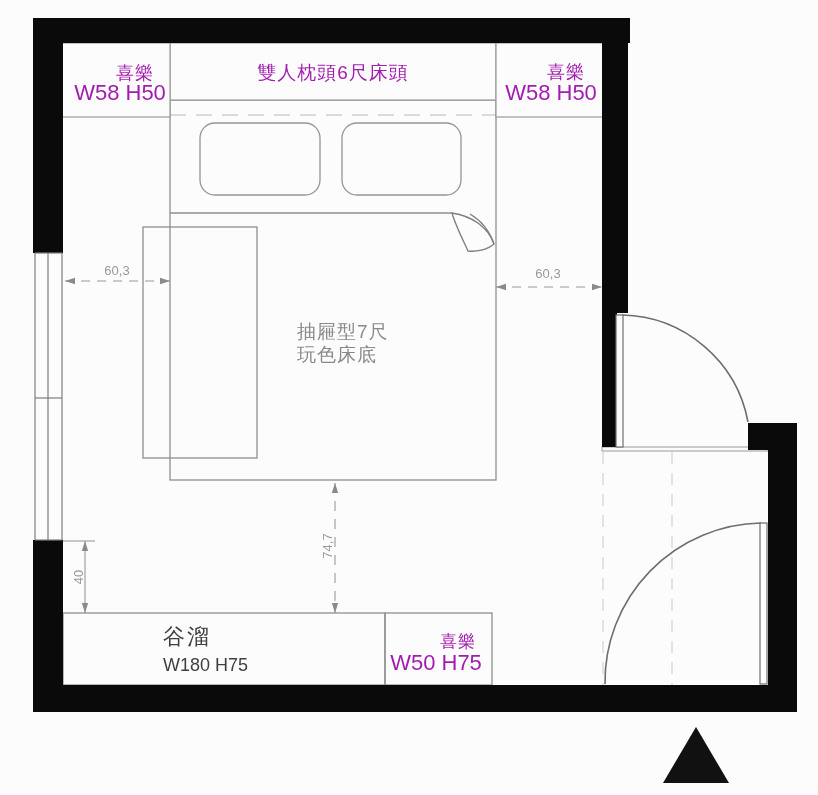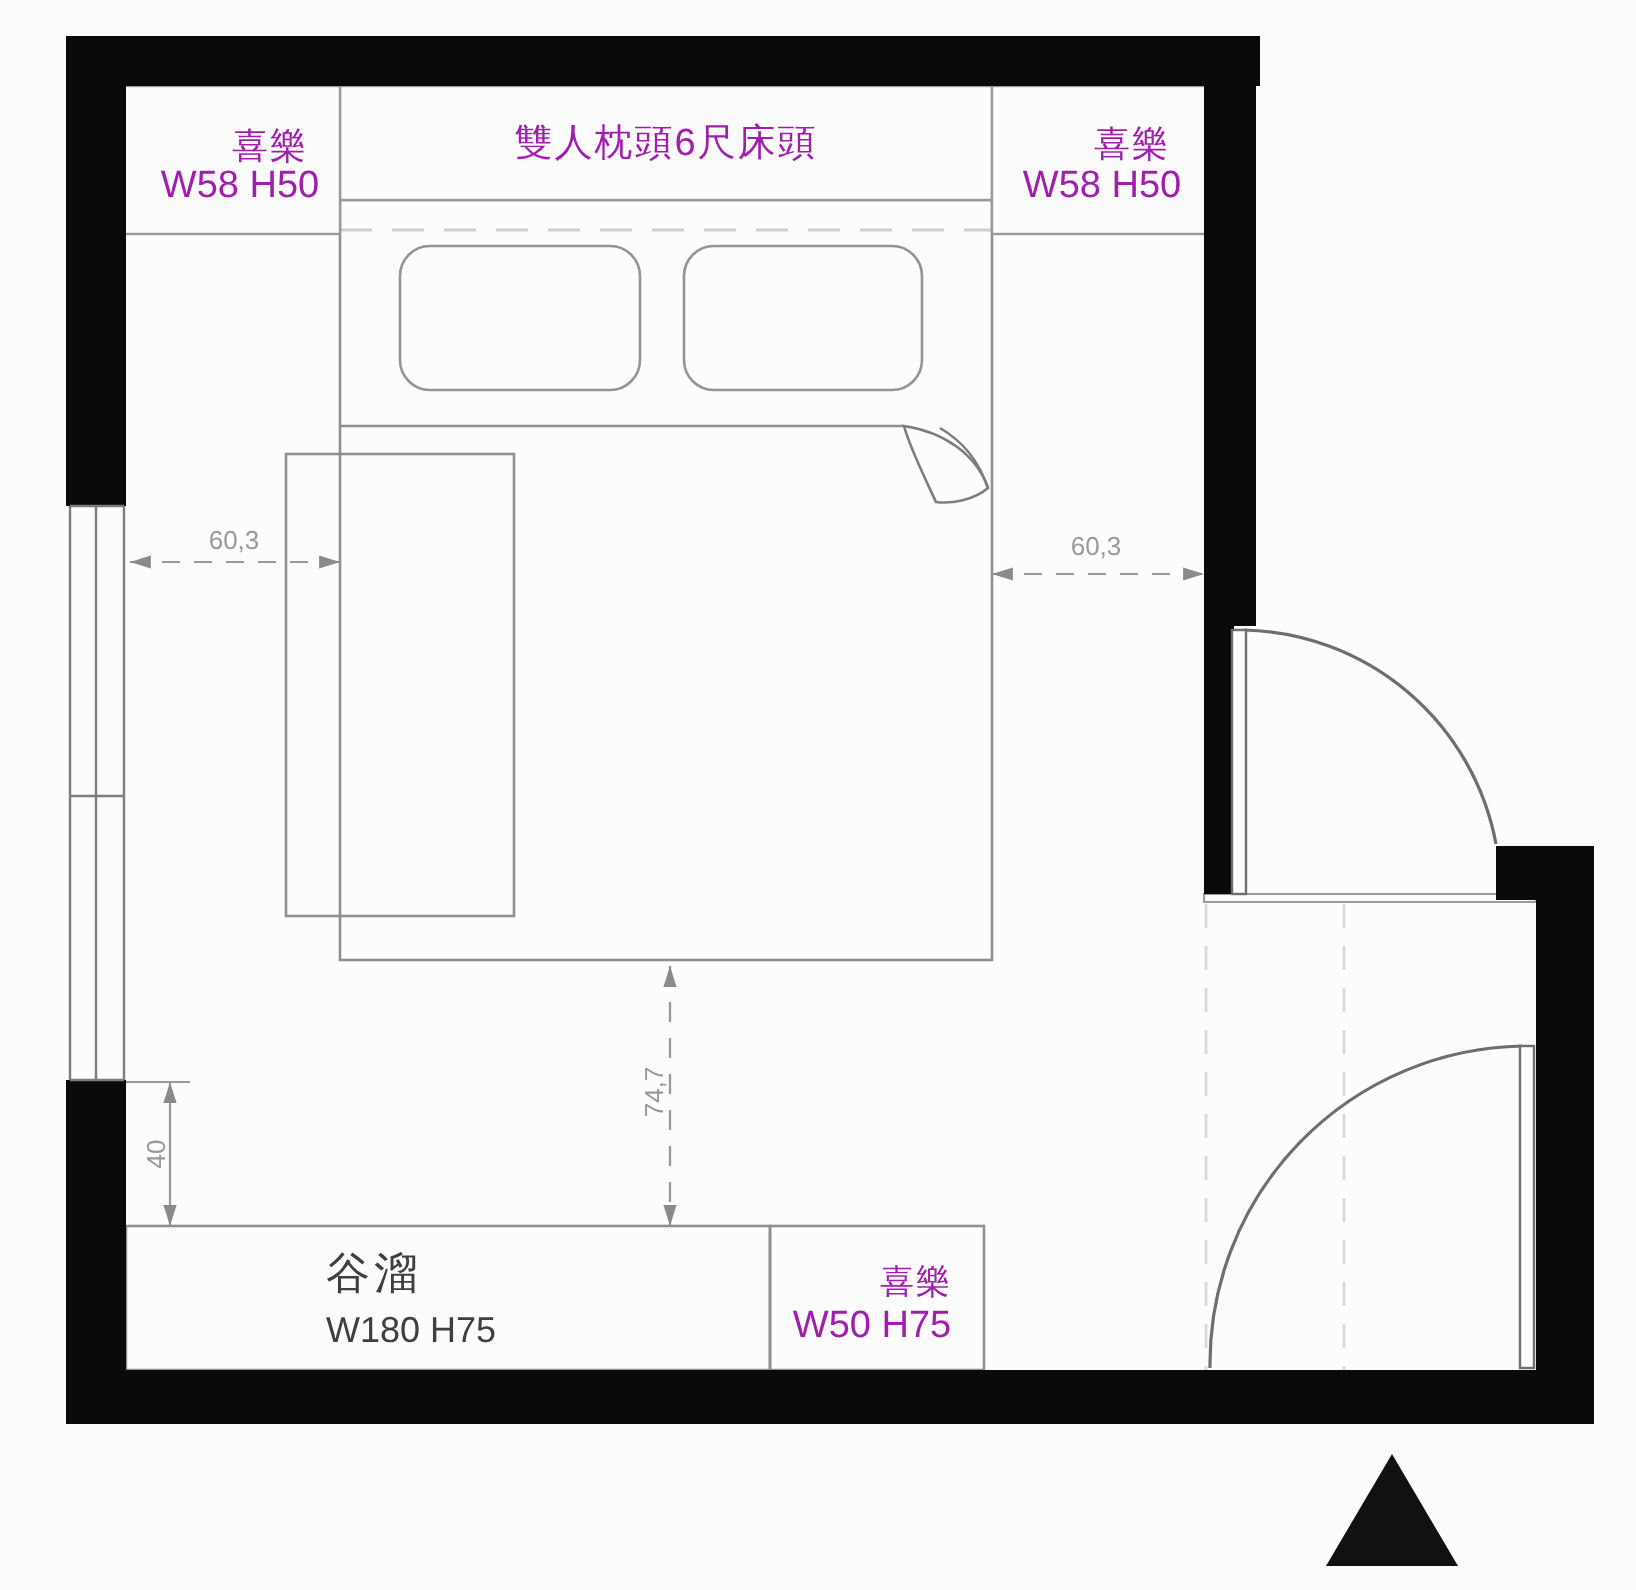--- a/index.html
+++ b/index.html
@@ -14,21 +14,21 @@
   .lbl{
     position:absolute;
     color:#a21caf;
     white-space:nowrap;
     transform:translate(-50%,-50%);
     line-height:1;
   }
   .lbl.left{transform:translate(0,-50%);}
   .lbl.vert{transform:translate(-50%,-50%) rotate(-90deg);}
   .cjk{font-size:18px;letter-spacing:1px;}
-  .sz{font-size:19px;}
+  .sz{font-size:22px;}
   .dim{font-size:13px;color:#999;}
   .big-name{font-size:22px;color:#3f3f3f;letter-spacing:2px;}
   .big-size{font-size:18px;color:#3f3f3f;}
   .bed-label div{font-size:19px;color:#8a8a8a;letter-spacing:1px;line-height:23px;}
 </style>
 </head>
 <body>
 
 <div class="plan">
 
@@ -99,20 +99,24 @@
   </svg>
 
   <div class="lbl cjk" style="left:135px;top:73px;">喜樂</div>
   <div class="lbl sz" style="left:120px;top:93px;">W58 H50</div>
 
   <div class="lbl cjk" style="left:333px;top:72px;font-size:19px;">雙人枕頭6尺床頭</div>
 
   <div class="lbl cjk" style="left:566px;top:72px;">喜樂</div>
   <div class="lbl sz" style="left:551px;top:93px;">W58 H50</div>
 
+  <div class="bed-label" style="position:absolute;left:297px;top:320px;">
+    <div>抽屜型7尺</div>
+    <div>玩色床底</div>
+  </div>
 
   <div class="lbl left big-name" style="left:163px;top:637px;">谷溜</div>
   <div class="lbl left big-size" style="left:163px;top:665px;">W180 H75</div>
 
   <div class="lbl cjk" style="left:458px;top:641px;font-size:17px;">喜樂</div>
   <div class="lbl sz" style="left:436px;top:663px;">W50 H75</div>
 
   <div class="lbl dim" style="left:117px;top:270px;">60,3</div>
   <div class="lbl dim" style="left:548px;top:273px;">60,3</div>
   <div class="lbl dim vert" style="left:327px;top:546px;">74,7</div>

